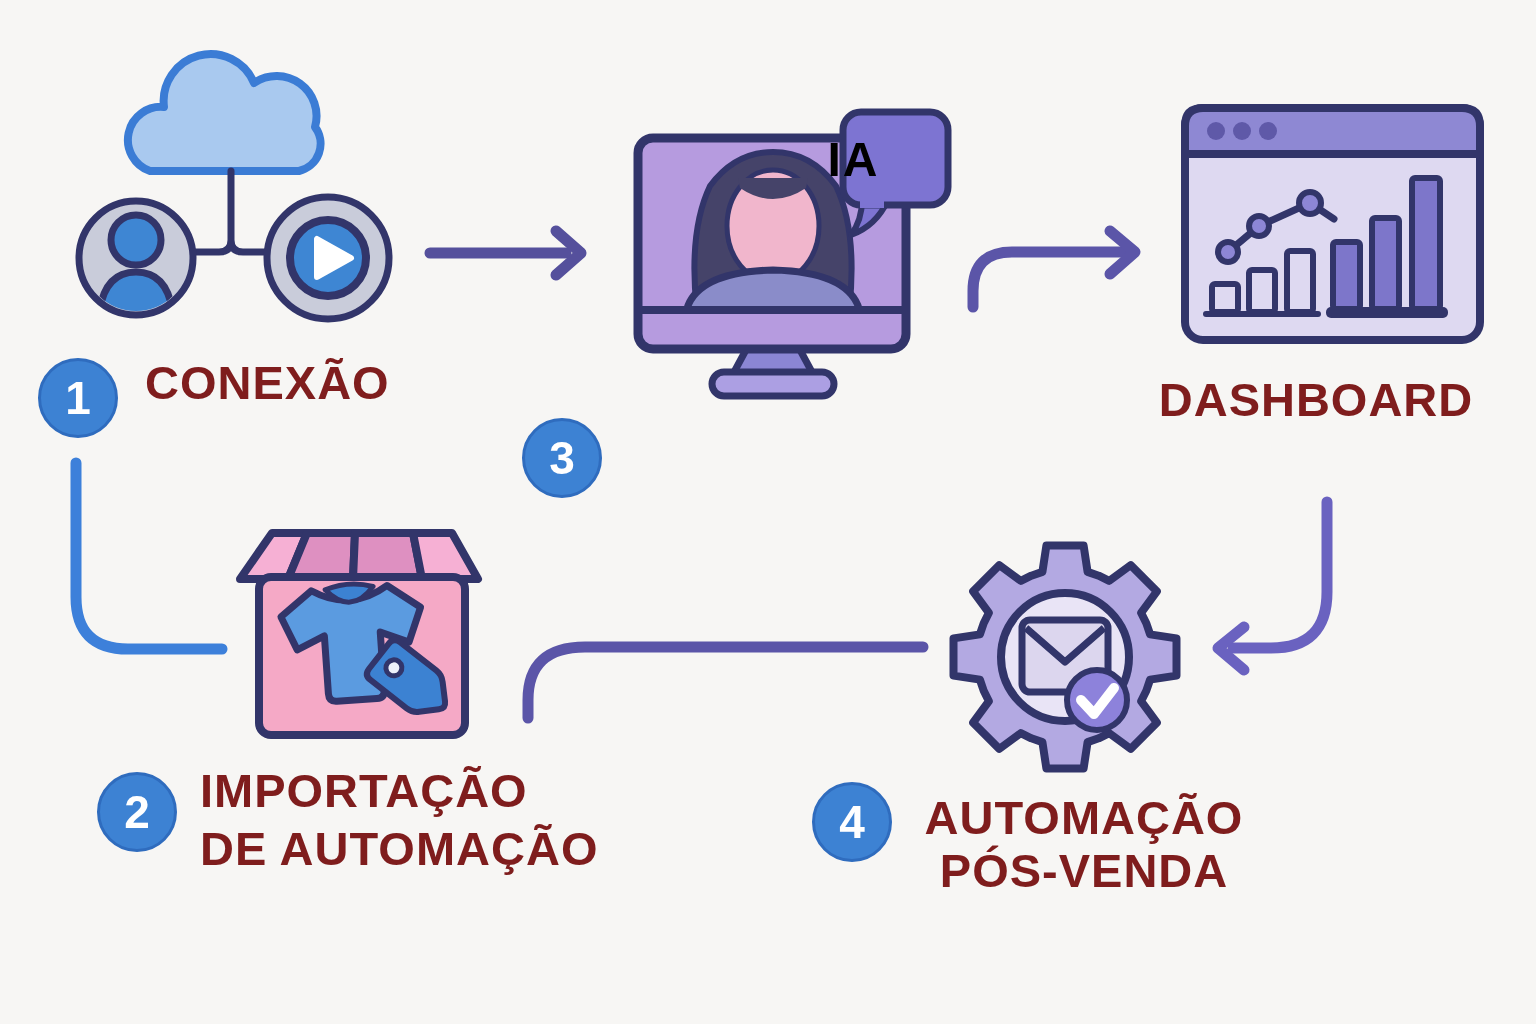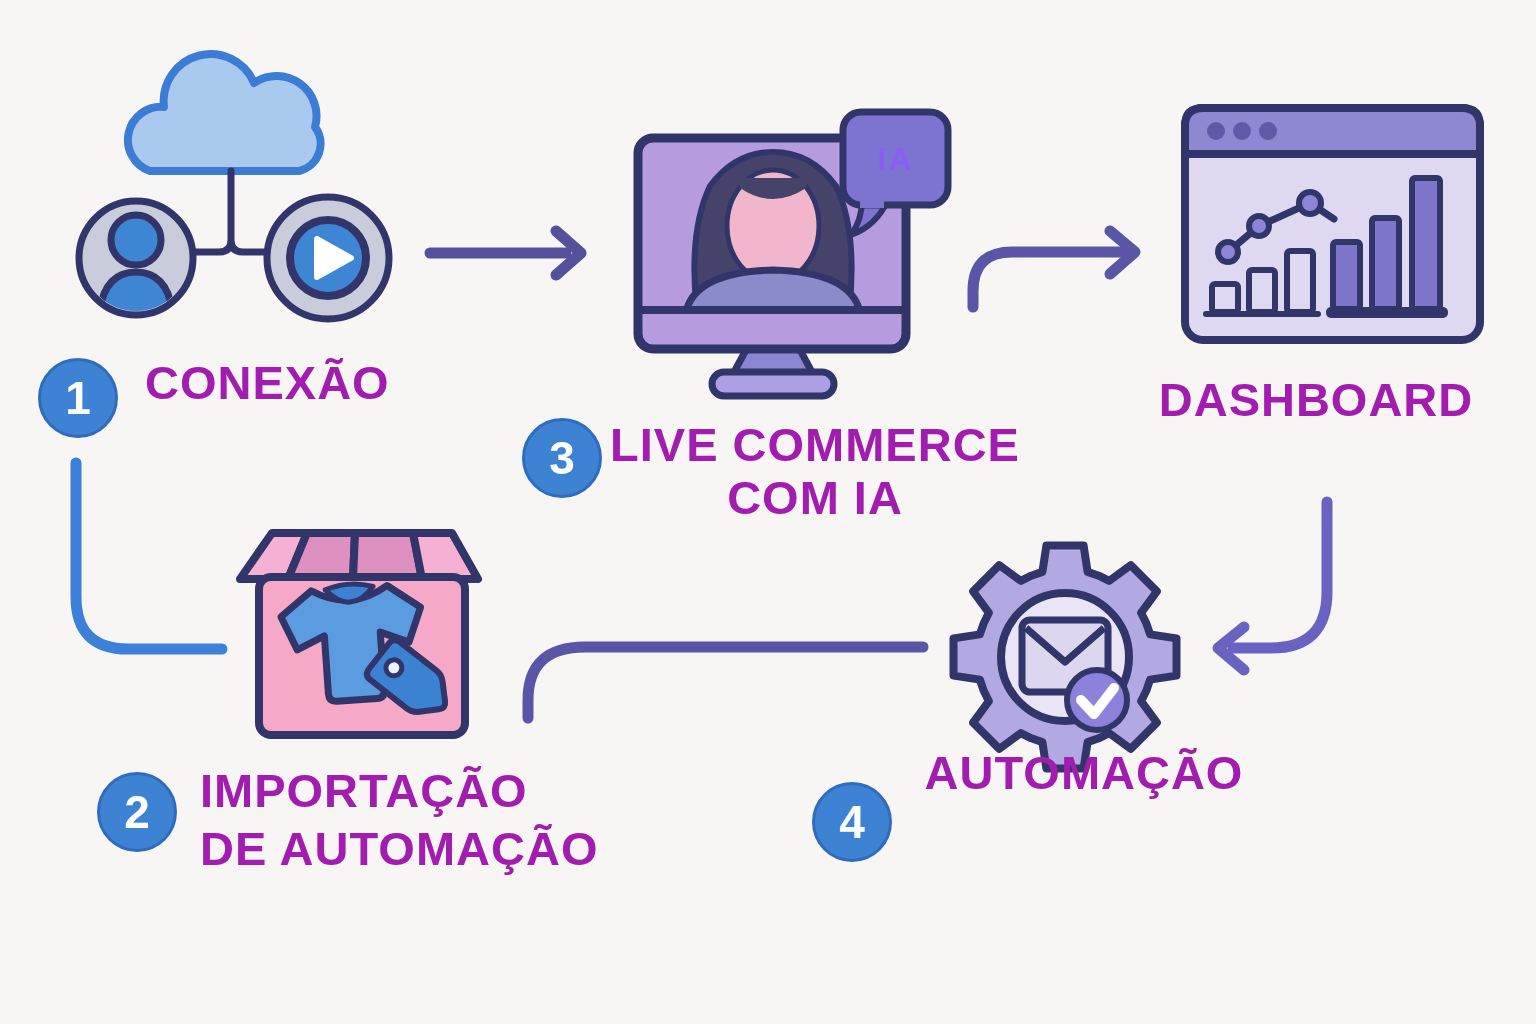--- a/index.html
+++ b/index.html
@@ -6,34 +6,34 @@
   .canvas{
     position:relative;width:1536px;height:1024px;overflow:hidden;
     background:#f7f6f4;
     font-family:"Liberation Sans","DejaVu Sans",sans-serif;
   }
   svg.scene{position:absolute;left:0;top:0;width:1536px;height:1024px;display:block;}
 
   
   .ol{stroke:#32356a;fill:none;}
   .label{
-    position:absolute;color:#a21caf;font-weight:bold;font-size:47px;
+    position:absolute;color:#7f1d1d;font-weight:bold;font-size:47px;
     line-height:58px;letter-spacing:1px;white-space:nowrap;
   }
   .label.centered{text-align:center;line-height:53px;}
   .badge{
     position:absolute;width:80px;height:80px;border-radius:50%;
     background:#3d82d3;border:3px solid #2f6cbe;box-sizing:border-box;
     display:flex;align-items:center;justify-content:center;
     color:#ffffff;font-size:46px;font-weight:bold;
   }
   .bubble-text{
-    position:absolute;left:843px;top:126px;width:105px;height:66px;
+    position:absolute;left:801px;top:126px;width:105px;height:66px;
     display:flex;align-items:center;justify-content:center;
-    color:#8b5cf6;font-size:32px;font-weight:bold;letter-spacing:2px;
+    color:#000000;font-size:48px;font-weight:bold;letter-spacing:2px;
   }
 </style>
 </head>
 <body>
 
 <div class="canvas">
 
   <svg class="scene" viewBox="0 0 1536 1024">
 
     <defs>
@@ -180,27 +180,24 @@
 
   <div class="label" style="left:145px;top:354px">
     <div>CONEXÃO</div>
   </div>
 
   <div class="label" style="left:200px;top:762px">
     <div>IMPORTAÇÃO</div>
     <div>DE AUTOMAÇÃO</div>
   </div>
 
-  <div class="label centered" style="left:610px;top:418px;width:410px">
-    <div>LIVE COMMERCE</div>
-    <div>COM IA</div>
-  </div>
-
-  <div class="label centered" style="left:899px;top:746px;width:370px">
+
+  <div class="label centered" style="left:899px;top:791px;width:370px">
     <div>AUTOMAÇÃO</div>
+    <div>PÓS-VENDA</div>
   </div>
 
   <div class="label centered" style="left:1141px;top:373px;width:350px">
     <div>DASHBOARD</div>
   </div>
 
   <div class="bubble-text">IA</div>
 
 </div>
 

